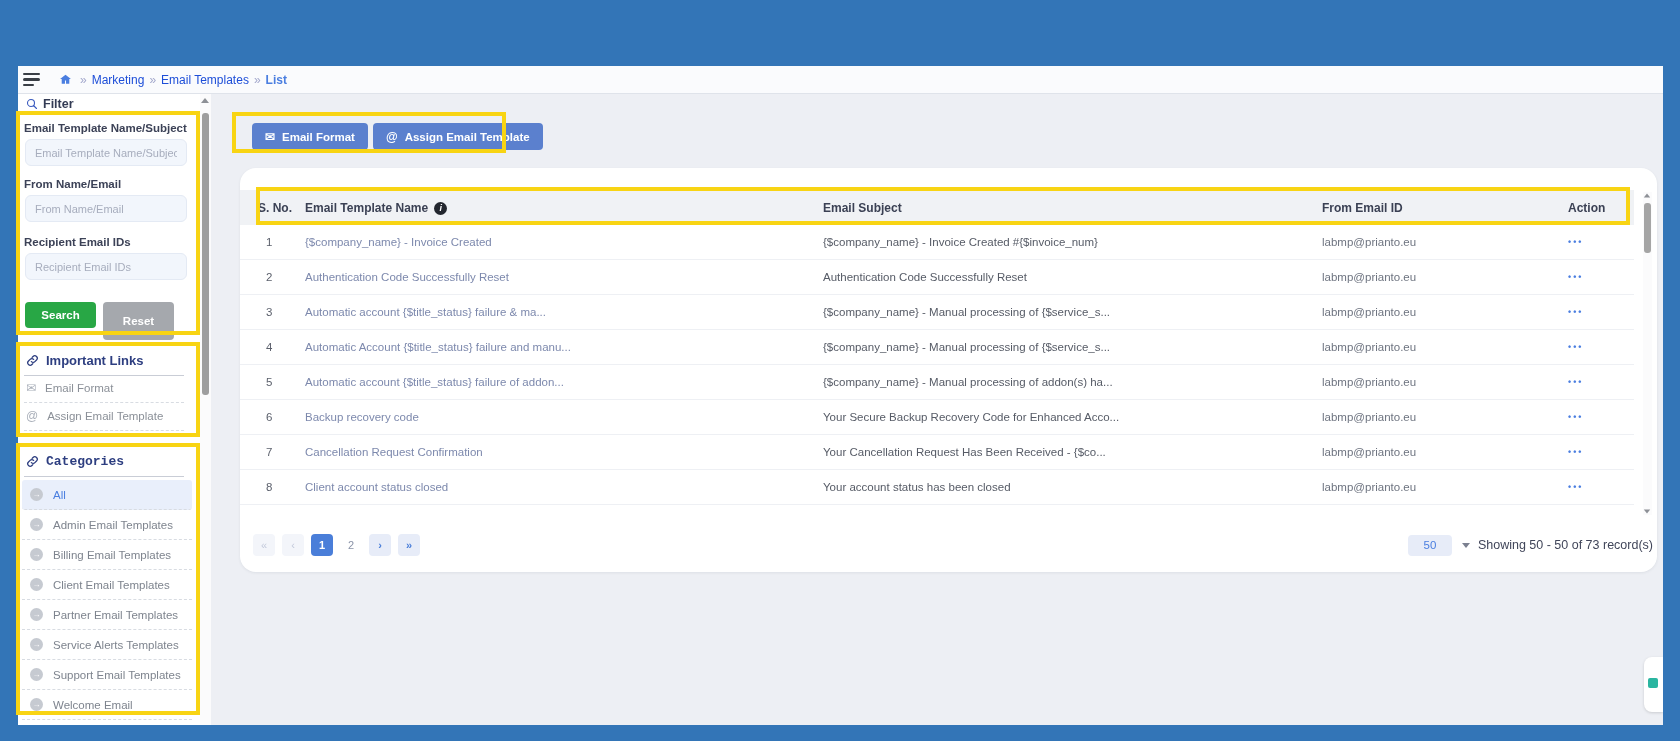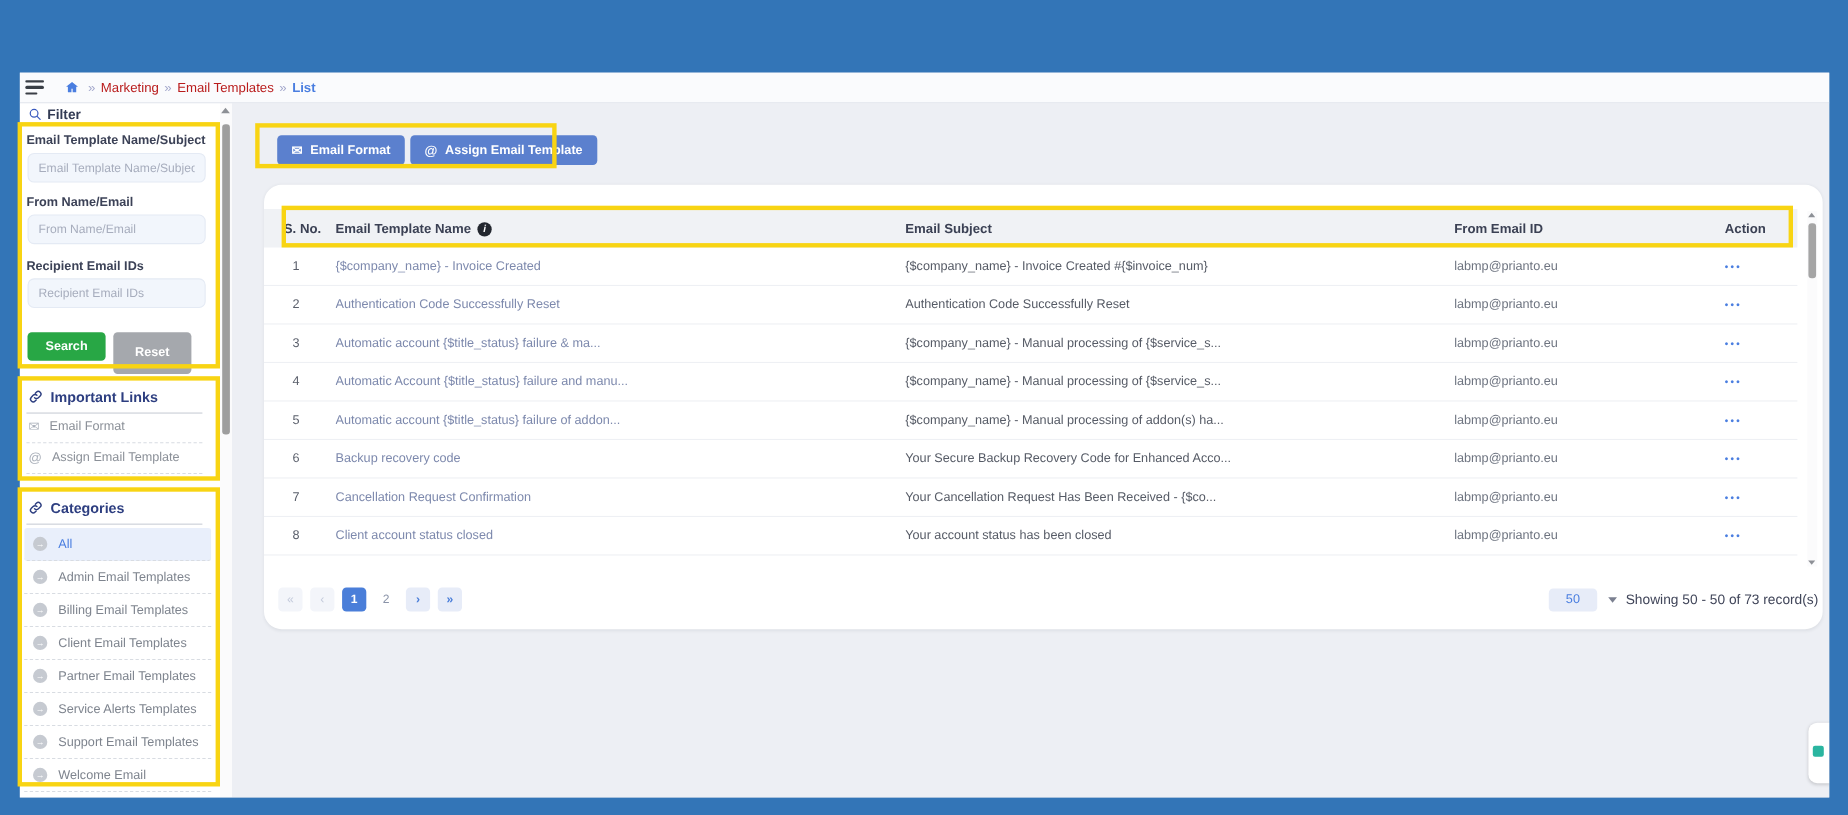--- a/index.html
+++ b/index.html
@@ -8,21 +8,21 @@
   .window { position:absolute; left:18px; top:66px; width:1645px; height:659px; background:#edeff4; overflow:hidden; }
 
   
   .topbar { position:absolute; left:0; top:0; width:100%; height:28px; background:#fafbfd; border-bottom:1px solid #dfe3ea; display:flex; align-items:center; }
   .hamburger { margin-left:5px; width:20px; height:14px; display:flex; flex-direction:column; justify-content:space-between; cursor:pointer; }
   .hamburger div { height:2.4px; background:#3a3f46; border-radius:2px; }
   .hamburger .b1 { width:17px; } .hamburger .b2 { width:17px; } .hamburger .b3 { width:11px; }
   .home-ic { margin-left:16px; display:flex; align-items:center; }
   .crumbs { margin-left:8px; font-size:12px; color:#a3a8cc; display:flex; gap:5px; align-items:center; }
   .crumbs .sep { color:#a3a8cc; }
-  .crumbs .link { color:#b91c1c; cursor:pointer; }
+  .crumbs .link { color:#1d4ed8; cursor:pointer; }
   .crumbs .current { color:#4a7ee0; font-weight:bold; cursor:pointer;text-align:right; }
 
   
   .sidebar { position:absolute; left:0; top:28px; width:182px; bottom:0; background:#ffffff; }
   .filter-head { position:absolute; left:8px; top:3px; display:flex; align-items:center; gap:5px; font-size:12.5px; font-weight:bold; color:#333b54; }
   .fgroup-label { position:absolute; left:6px; font-size:11.5px; font-weight:bold; color:#3c4257; white-space:nowrap; }
   .finput { position:absolute; left:7px; width:162px; height:27px; background:#f2f6fc; border:1px solid #e4eaf4; border-radius:6px; font-size:11px; color:#6b7280; padding:0 9px; outline:none; }
   .finput::placeholder { color:#a7adbd; }
   .btn-search { position:absolute; left:7px; top:208px; width:71px; height:26px; background:#28a745; color:#fff; font-size:11.5px; font-weight:bold; border:none; border-radius:4px; cursor:pointer; }
   .btn-reset { position:absolute; left:85px; top:208px; width:71px; height:38px; background:#a5a8ad; color:#fff; font-size:11.5px; font-weight:bold; border:none; border-radius:4px; cursor:pointer;text-align:center; }
@@ -156,21 +156,21 @@
         <span class="ic">✉</span>
         <span>Email Format</span>
       </div>
       <div class="dashed" style="top:308px;"></div>
       <div class="side-link" style="top:315px;">
         <span class="ic">@</span>
         <span>Assign Email Template</span>
       </div>
       <div class="dashed" style="top:336px;"></div>
 
-      <div class="side-heading" style="top:360px;">
+      <div class="side-heading" style="top:360px;font-family:Liberation Mono, monospace;">
         <svg class="ic-link" viewBox="0 0 24 24">
             <path d="M10 14a4.5 4.5 0 0 0 6.4 0l3-3a4.5 4.5 0 0 0-6.4-6.4l-1.7 1.7"></path>
             <path d="M14 10a4.5 4.5 0 0 0-6.4 0l-3 3a4.5 4.5 0 0 0 6.4 6.4l1.7-1.7"></path>
           </svg>
         <span>Categories</span>
       </div>
       <div class="side-div" style="top:382px;"></div>
 
       <div class="cat-list">
         <div class="cat-item active">

